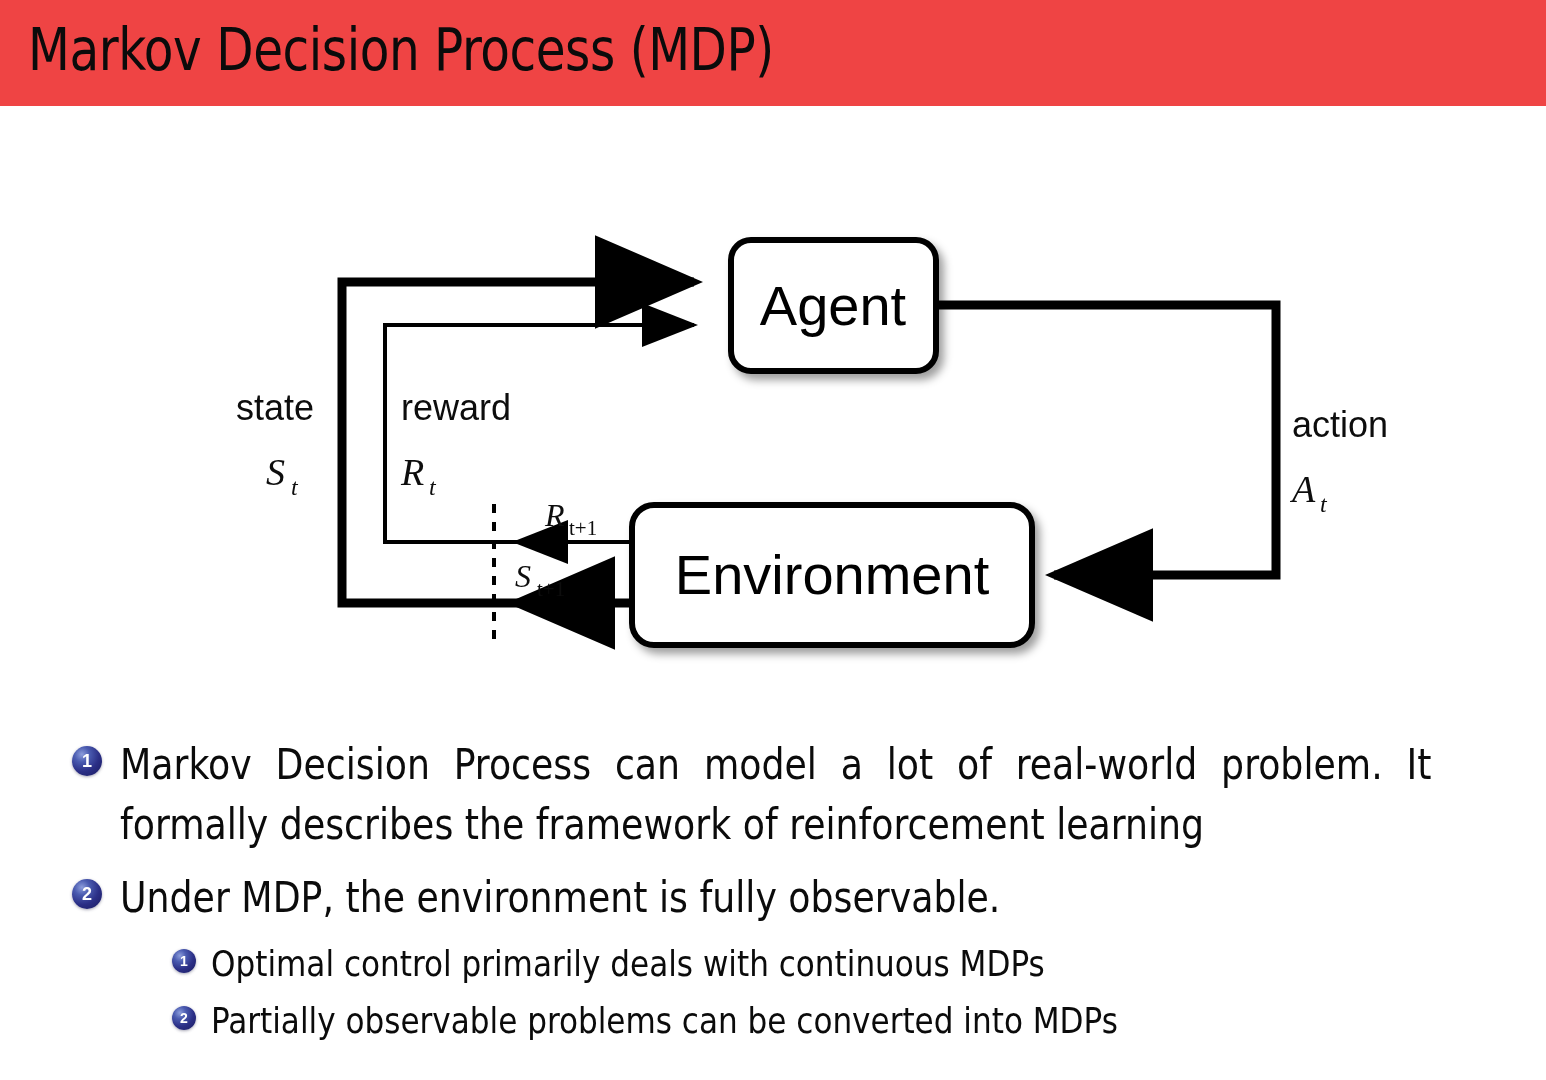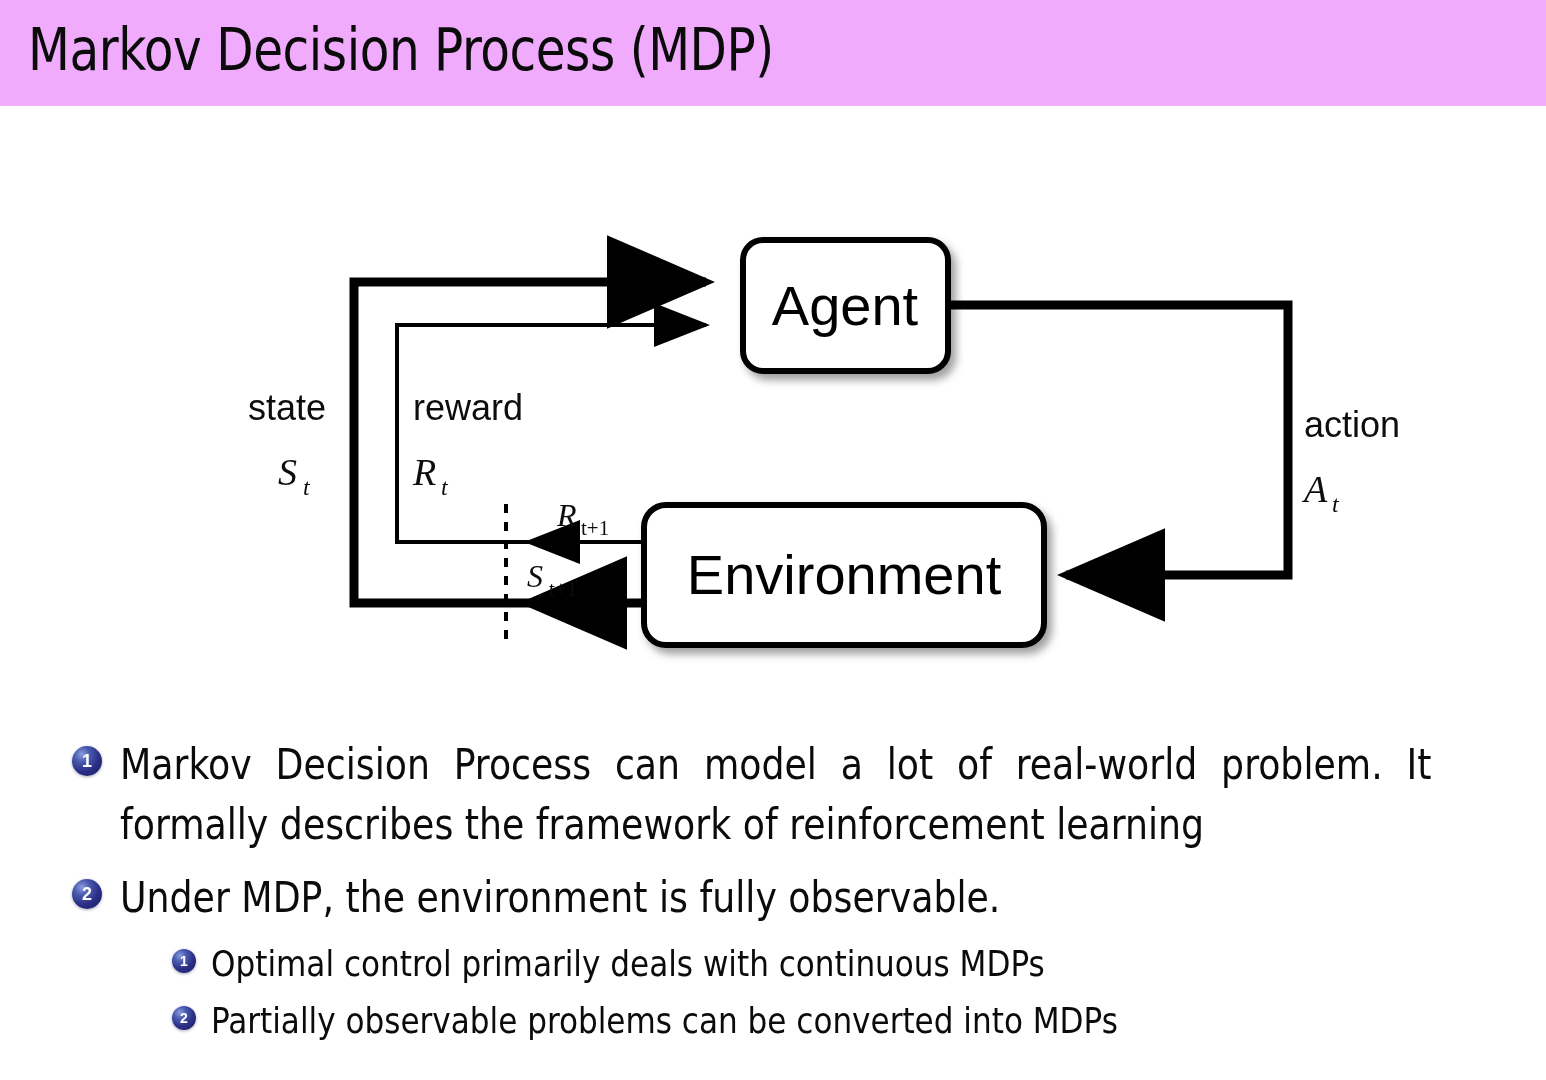--- a/index.html
+++ b/index.html
@@ -15,40 +15,40 @@
     position: relative;
   }
 
   
   #slide-header {
     position: absolute;
     left: 0;
     top: 0;
     width: 1546px;
     height: 106px;
-    background: #f0abfc;
+    background: #ef4444;
   }
   #slide-title {
     position: absolute;
     left: 28px;
     top: 16px;
     font-family: "DejaVu Sans Condensed", "Liberation Sans Narrow", "Liberation Sans", sans-serif;
     font-size: 58px;
     font-weight: 400;
     letter-spacing: -0.5px;
     color: #0b0b0b;
     white-space: nowrap;
     transform: scaleX(0.93);
     transform-origin: left center;
   }
 
   
   #mdp-diagram {
     position: absolute;
-    left: 16px;
+    left: 4px;
     top: 106px;
     width: 1396px;
     height: 600px;
   }
   #mdp-diagram svg {
     display: block;
   }
   .dgm-box-label {
     font-family: "Liberation Sans", sans-serif;
     font-size: 56px;

